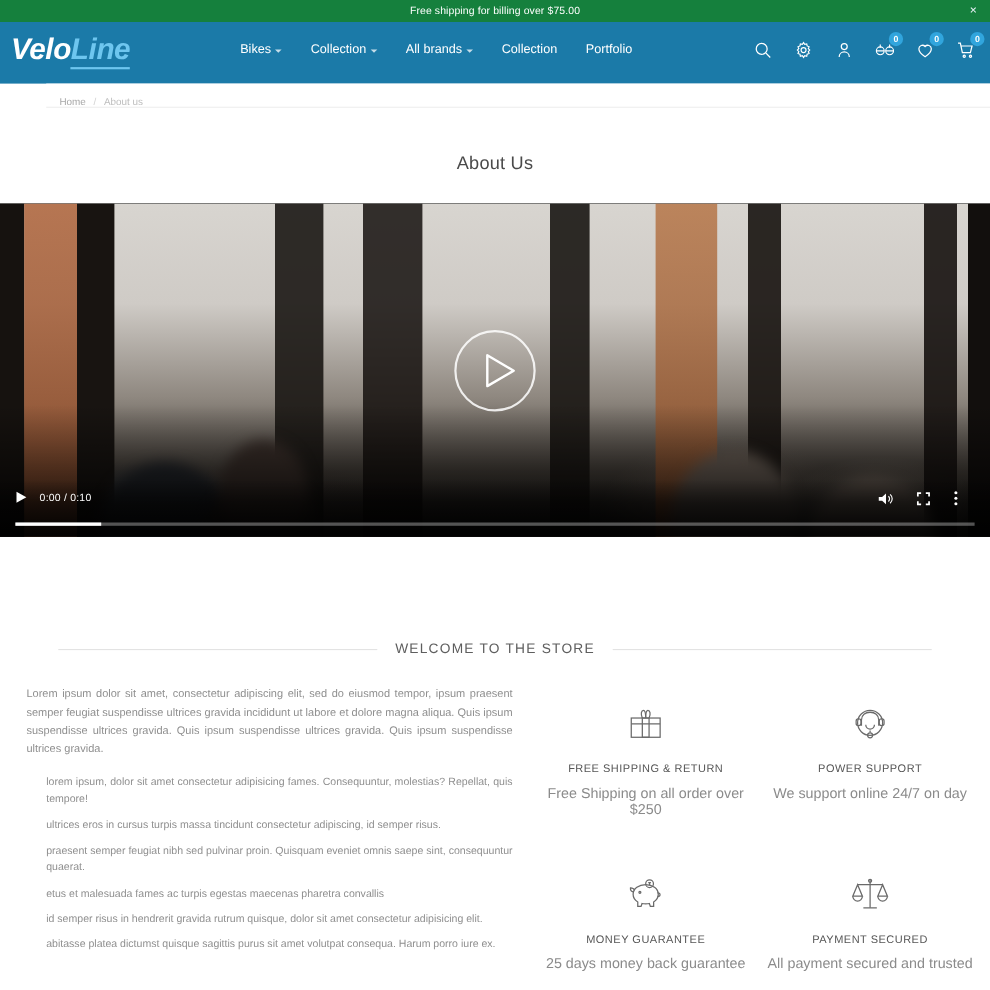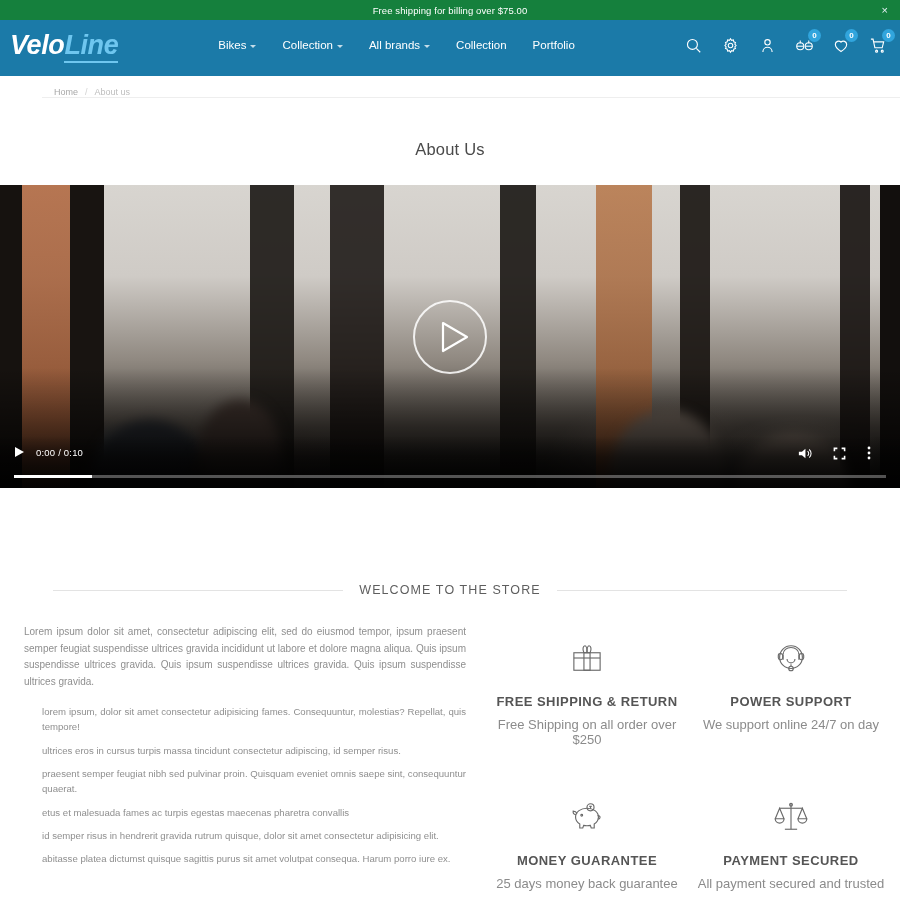--- a/index.html
+++ b/index.html
@@ -261,22 +261,22 @@
     column-gap: 10px;
     padding-top: 10px;
   }
   .feature { text-align: center; }
   .feature-icon {
     height: 48px;
     display: flex; align-items: center; justify-content: center;
     margin-bottom: 12px;
   }
   .feature-title {
-    font-size: 13px;
-    font-weight: 700;
+    font-size: 10px;
+    font-weight: 400;
     color: #555555;
     letter-spacing: .45px;
     margin-bottom: 8px;
   }
   .feature-desc {
     font-size: 13px;
     color: #8b8b8b;
   }
 </style>
 </head>

